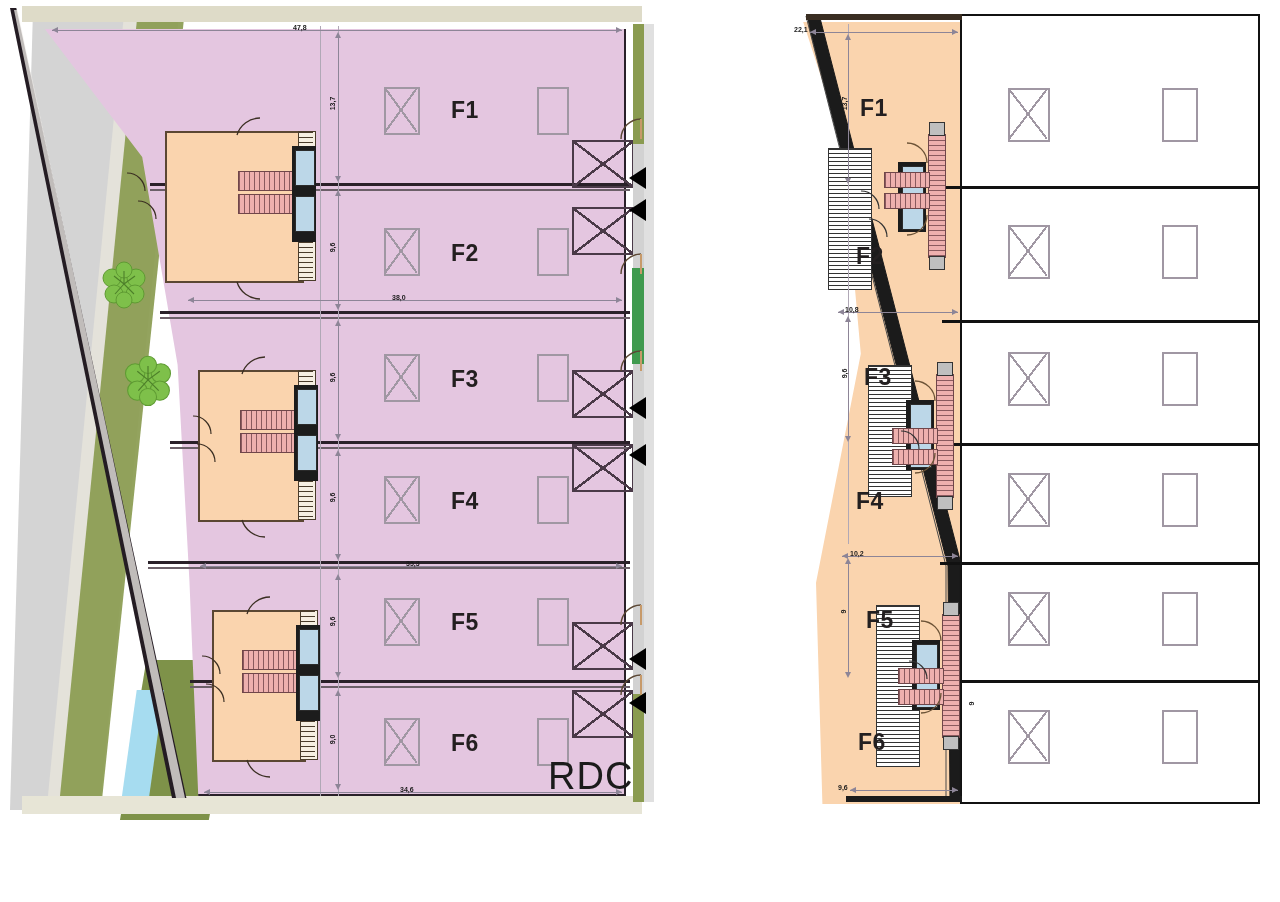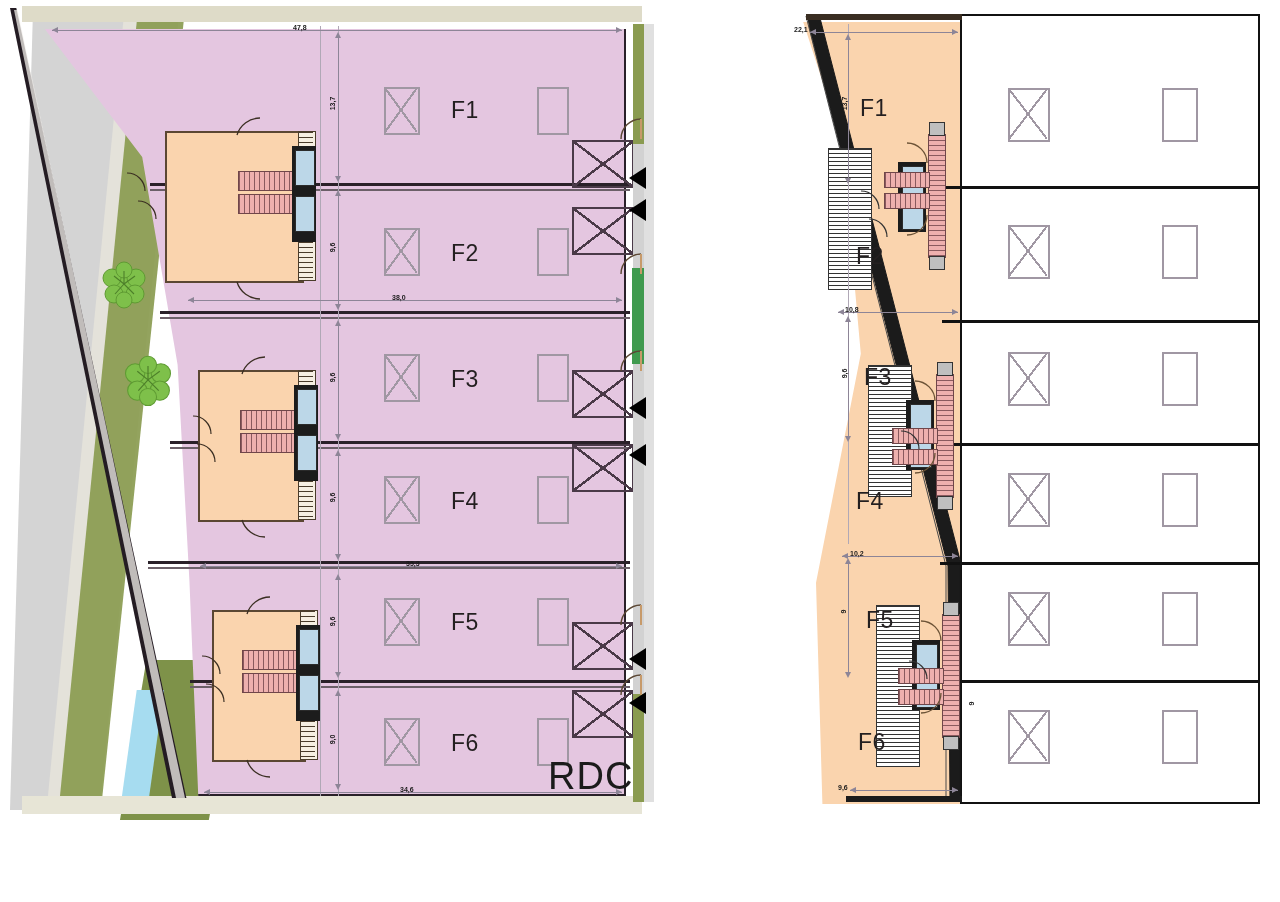--- a/index.html
+++ b/index.html
@@ -88,21 +88,21 @@
     clip-path:polygon(0% 0%, 2% 0%, 95% 100%, 90% 100%);
     opacity:.75;
   }
 
   
   .usep{position:absolute;left:0;height:3px;background:#2a2129;}
   .usep.thin{height:1.5px;background:#6b5f68;}
 
   
   .unit-label{
-    position:absolute;font-size:23px;color:#231f20;font-weight:400;
+    position:absolute;font-size:23px;color:#231f20;font-weight:700;
     font-family:"Liberation Sans", sans-serif;letter-spacing:.5px;
   }
 
   
   .furn{position:absolute;border:2px solid #a097a3;background:transparent;}
   .furn.x::before,.furn.x::after{
     content:"";position:absolute;left:-1px;top:-1px;width:100%;height:100%;
     background:linear-gradient(to top right, transparent calc(50% - 1px), #a097a3 calc(50% - 1px), #a097a3 calc(50% + 1px), transparent calc(50% + 1px));
   }
   .furn.x::after{

